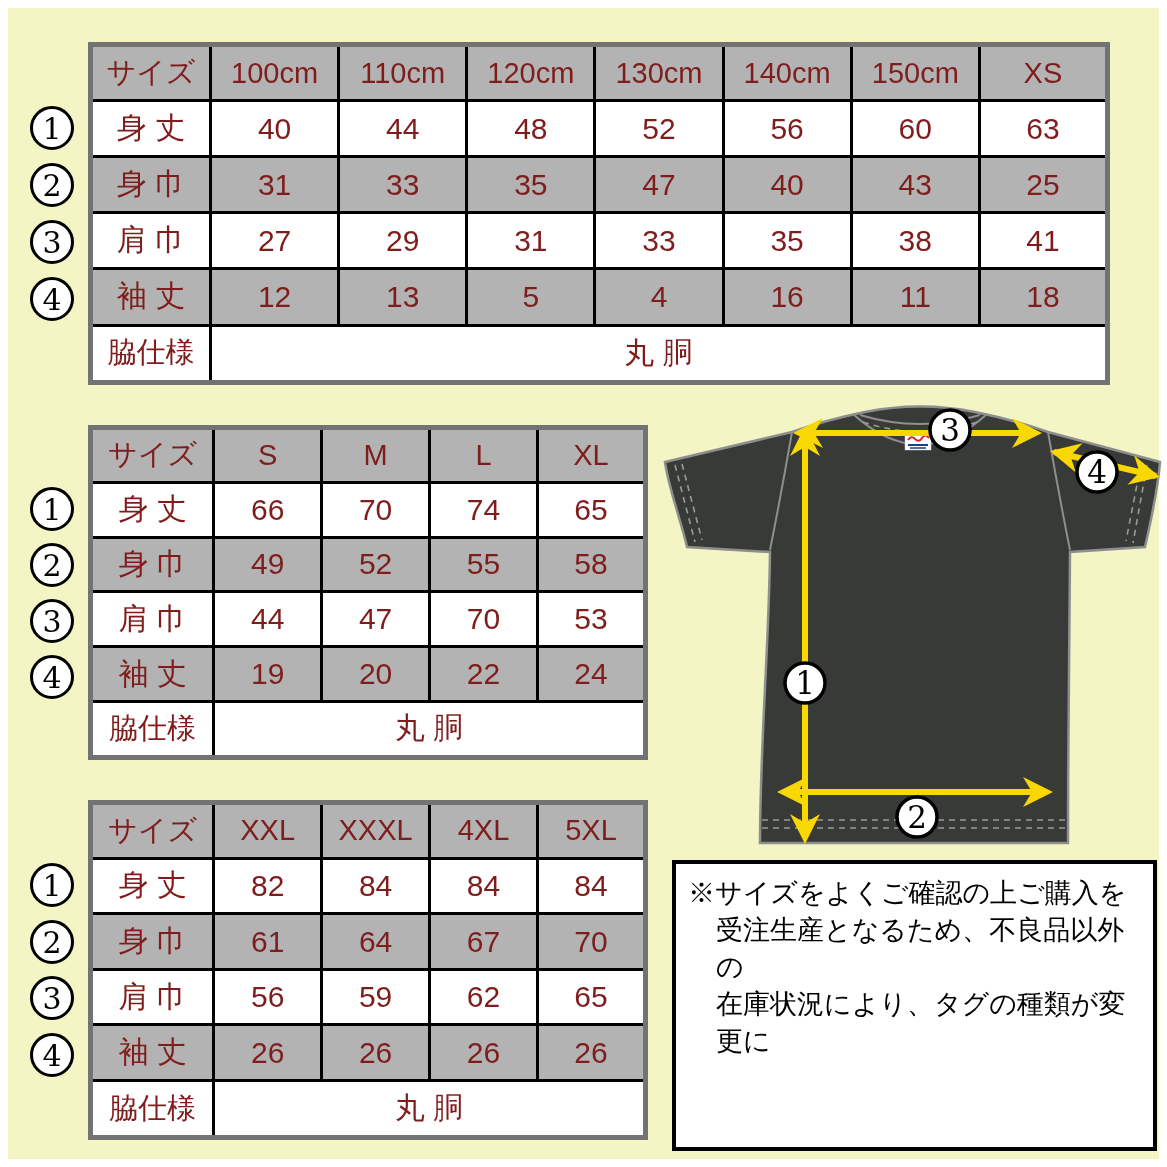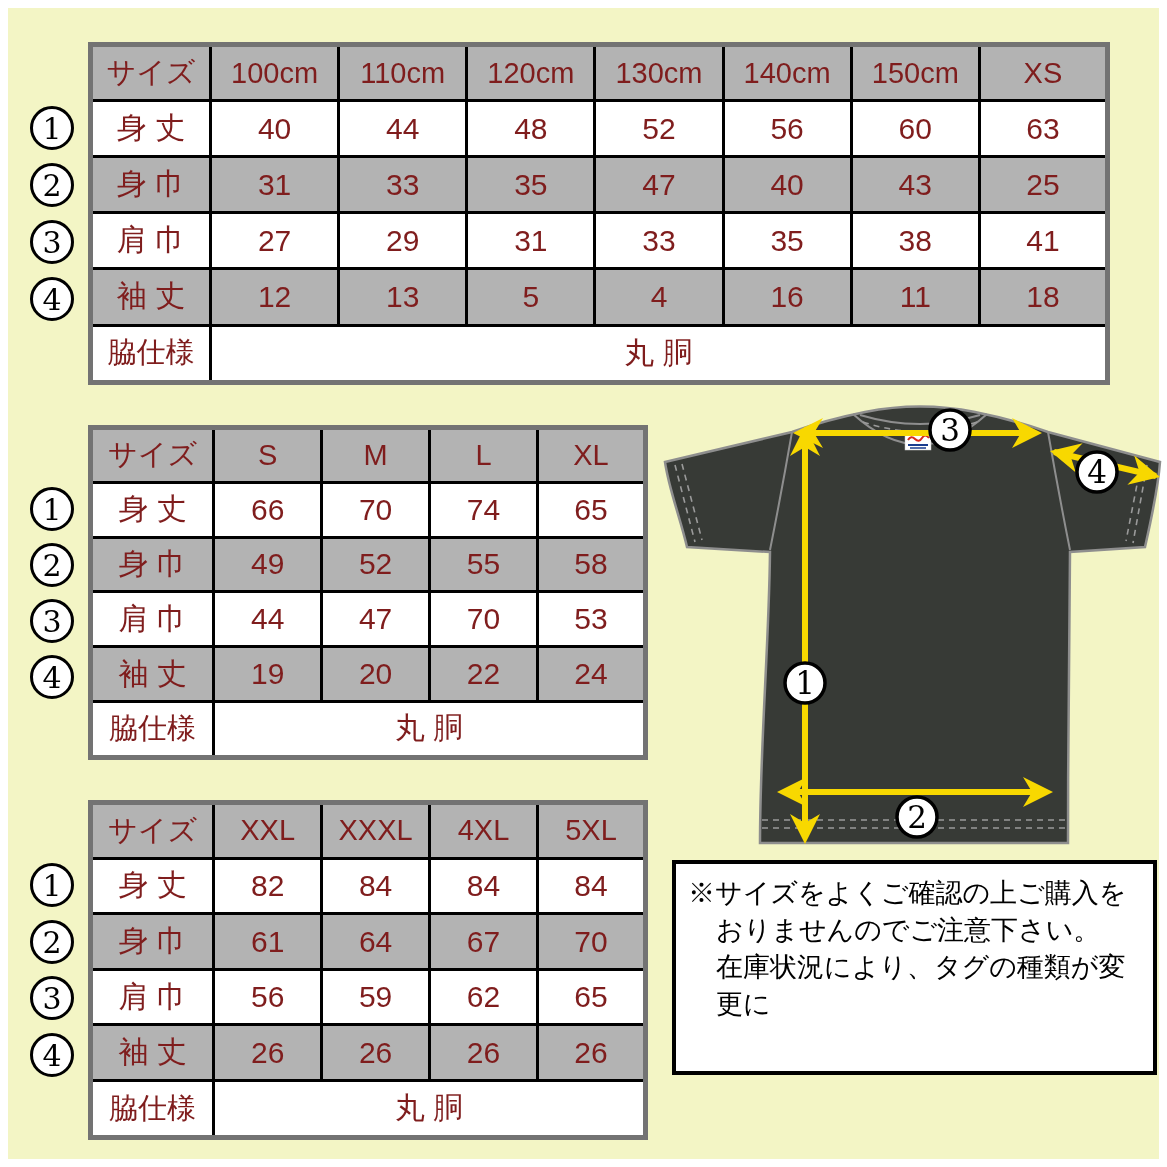--- a/index.html
+++ b/index.html
@@ -18,21 +18,21 @@
   table.t3{left:88px;top:800px;width:560px;height:340px;}
   .hdr{font-size:29px;}
 
   
   .marker{position:absolute;left:30px;width:44px;height:44px;box-sizing:border-box;
           border:3px solid #000;border-radius:50%;background:#fff;
           display:flex;align-items:center;justify-content:center;
           font-family:"DejaVu Serif",serif;font-size:30px;color:#000;}
 
   
-  .notes{position:absolute;left:672px;top:860px;width:485px;height:215px;box-sizing:border-box;
+  .notes{position:absolute;left:672px;top:860px;width:485px;height:291px;box-sizing:border-box;
          background:#ffffff;border:4px solid #000;padding:11px 20px 8px 12px;
          font-size:27px;line-height:37px;color:#000;}
   .note-line{padding-left:28px;}
   .note-line.first{padding-left:0;}
 
   
   .shirt-wrap{position:absolute;left:655px;top:395px;width:512px;height:455px;}
   .circ-label{font-family:"DejaVu Serif",serif;font-size:31px;fill:#000;}
 </style>
 </head>
@@ -295,17 +295,17 @@
       </g>
       <g>
         <circle cx="262" cy="422" r="20" fill="#ffffff" stroke="#000000" stroke-width="3.5"></circle>
         <text class="circ-label" x="262" y="433" text-anchor="middle">2</text>
       </g>
     </svg>
   </div>
 
   <div class="notes">
     <div class="note-line first">※サイズをよくご確認の上ご購入を</div>
-    <div class="note-line">おりませんのでご注意下さい。</div>
+    <div class="note-line">受注生産となるため、不良品以外の</div>
     <div class="note-line">在庫状況により、タグの種類が変更に</div>
 
   </div>
 </div>
 
 </body></html>

